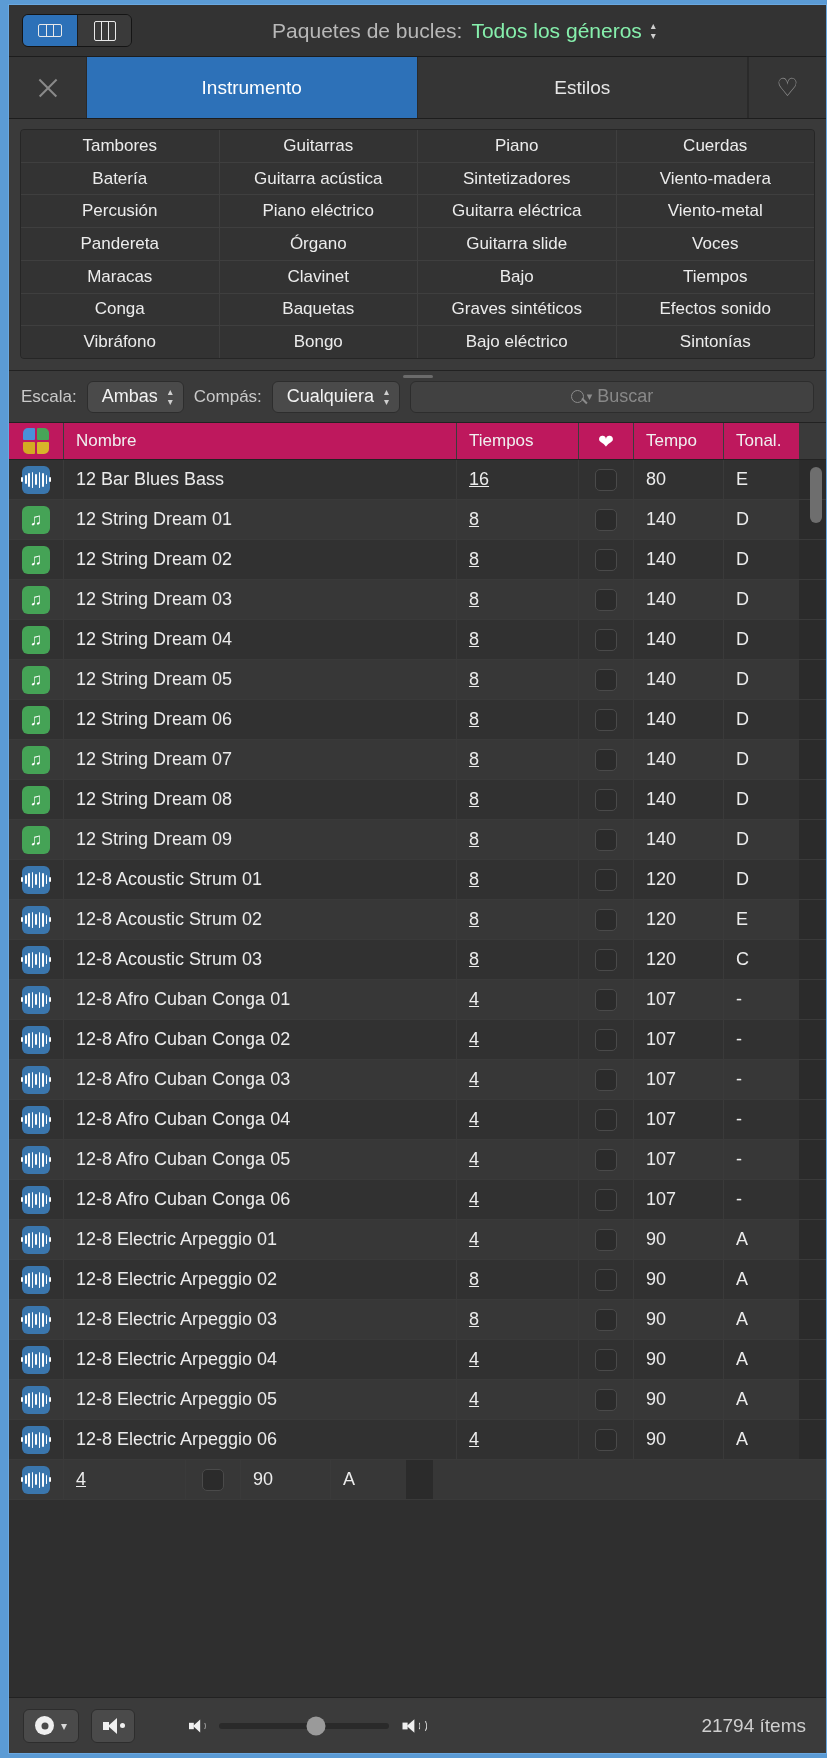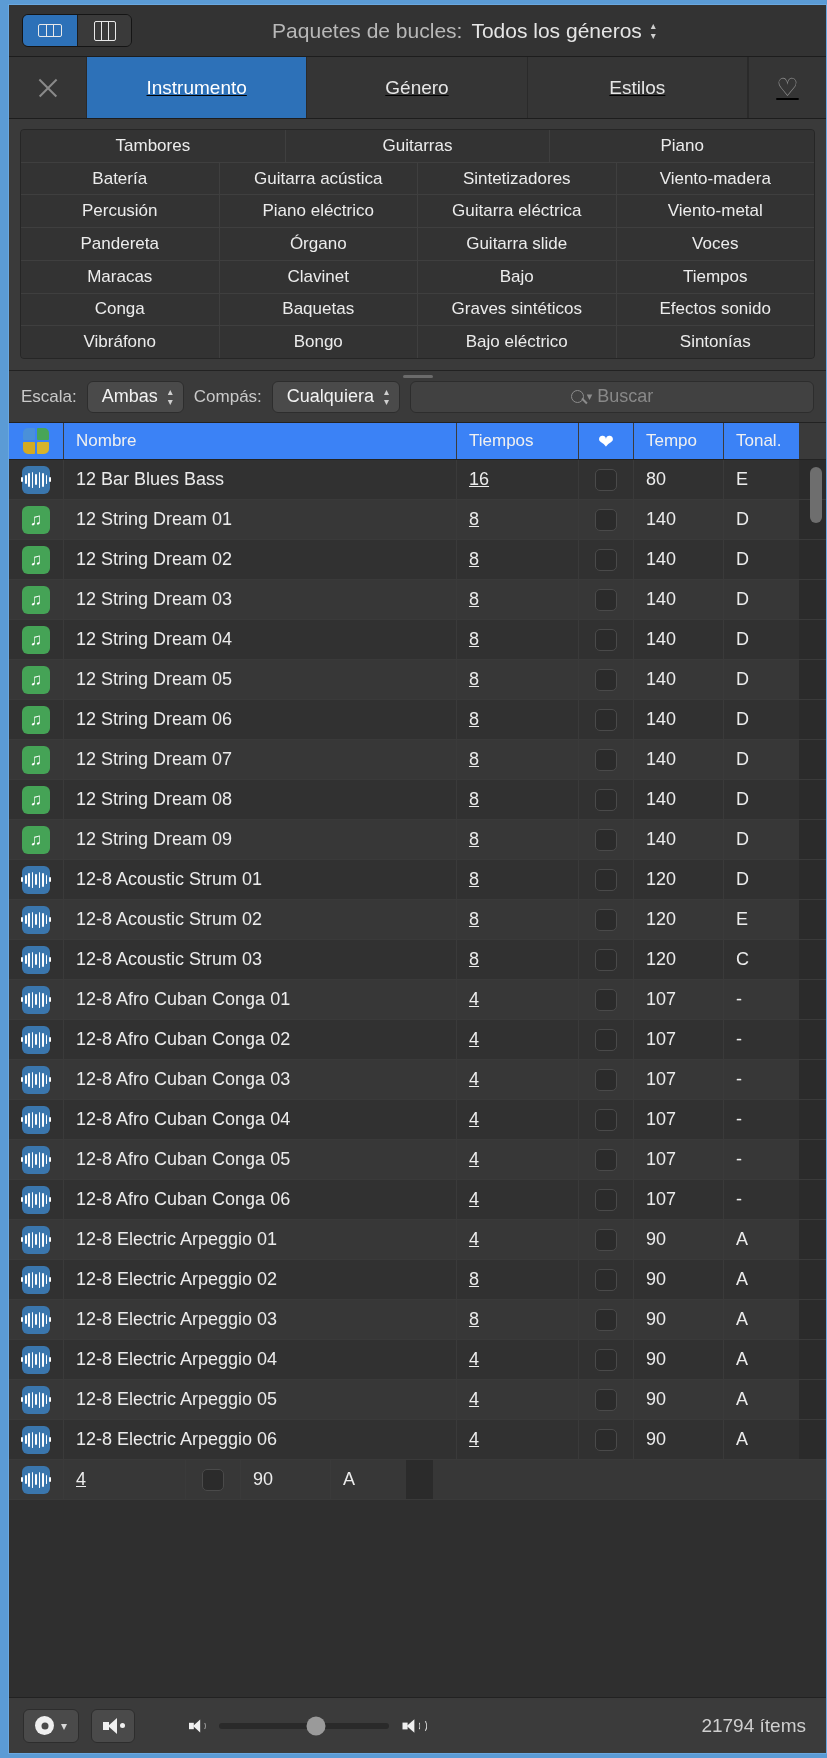--- a/index.html
+++ b/index.html
@@ -43,32 +43,31 @@
   .ic-rows i:last-child { border-right:none; }
   .ic-cols { width: 22px; height: 20px; border: 1.6px solid #e9e9e9; border-radius: 2px; display:flex; }
   .ic-cols i { flex:1; border-right:1.6px solid #e9e9e9; }
   .ic-cols i:last-child { border-right:none; }
 
   .topbar-title {
     flex: 1; display: flex; align-items: center; justify-content: center;
     gap: 9px; font-size: 21px; padding-right: 30px;
   }
   .tb-label { color: #b8b8b8; }
-  .tb-value { color: #e5e5e5; }
+  .tb-value { color: #86efac; }
   .stepper {
     display: inline-flex; flex-direction: column; gap: 2px;
     color: #cfcfcf; font-size: 10px; line-height: 8px;
   }
 
   
   .tabs {
     height: 62px; flex: 0 0 62px; display: flex;
     background: #fdba74;
     border-bottom: 1px solid #1d1d1d;
-    text-decoration: underline;
   }
   .tab-x, .tab-heart {
     width: 78px; display:flex; align-items:center; justify-content:center;
     background: #353535;
     border-right: 1px solid #2a2a2a;
   }
   .tab-heart { border-right: none; border-left: 1px solid #2a2a2a; }
   .x-ic { position: relative; width: 24px; height: 24px; }
   .x-ic::before, .x-ic::after {
     content:""; position:absolute; left:0; top:11px; width:24px; height:1.6px;
@@ -143,21 +142,21 @@
   }
   .mini-chev { font-size: 11px; color:#8c8c8c; margin: 0 3px 0 1px; }
 
   
   .table-area {
     flex: 1; display: flex; flex-direction: column;
     background: #2f2f2f; overflow: hidden; position: relative;
   }
   .thead {
     flex: 0 0 37px; display: flex; align-items: stretch;
-    background: #3b82f6; border-bottom: 1px solid #232323;
+    background: #be185d; border-bottom: 1px solid #232323;
   }
   .th {
     display: flex; align-items: center;
     font-size: 17px; color: #f0f0f0;
     border-right: 1px solid #3c3c3c;
     padding-left: 12px;
   }
   .th.c-icon { width: 55px; justify-content: center; padding-left: 0; }
   .th.c-name { flex: 1; }
   .th.c-beats { width: 122px; }
@@ -304,33 +303,33 @@
           <span>▾</span>
         </span>
     </div>
   </div>
 
   <div class="tabs">
     <div class="tab-x">
       <span class="x-ic"></span>
     </div>
     <div class="tab active">Instrumento</div>
-    <div class="tab">Género</div>
     <div class="tab">Estilos</div>
     <div class="tab-heart">
       <span class="heart-ol">♡</span>
     </div>
   </div>
 
   <div class="grid-wrap">
     <div class="grid" id="category-grid">
         <div class="grow">
           <div class="gcell">Tambores</div>
           <div class="gcell">Guitarras</div>
           <div class="gcell">Piano</div>
+          <div class="gcell">Cuerdas</div>
         </div>
         <div class="grow">
           <div class="gcell">Batería</div>
           <div class="gcell">Guitarra acústica</div>
           <div class="gcell">Sintetizadores</div>
           <div class="gcell">Viento-madera</div>
         </div>
         <div class="grow">
           <div class="gcell">Percusión</div>
           <div class="gcell">Piano eléctrico</div>

